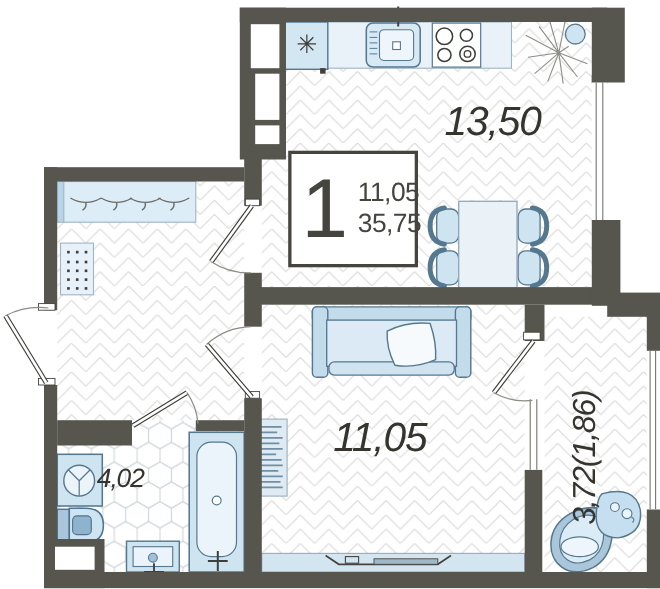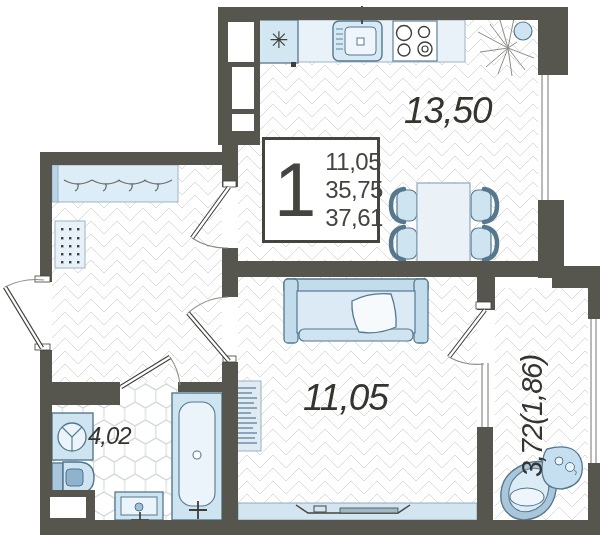--- a/index.html
+++ b/index.html
@@ -267,17 +267,16 @@
 <div class="rlabel lbl-kitchen">13,50</div>
 <div class="rlabel lbl-living">11,05</div>
 <div class="rlabel lbl-bath">4,02</div>
 <div class="rlabel lbl-balcony">3,72(1,86)</div>
 
 <div class="unit-card">
   <div class="unit-num">1</div>
   <div class="unit-areas">
     <div>11,05</div>
     <div>35,75</div>
-    <div>37,61</div>
   </div>
 </div>
 
 </div>
 
 </body></html>

